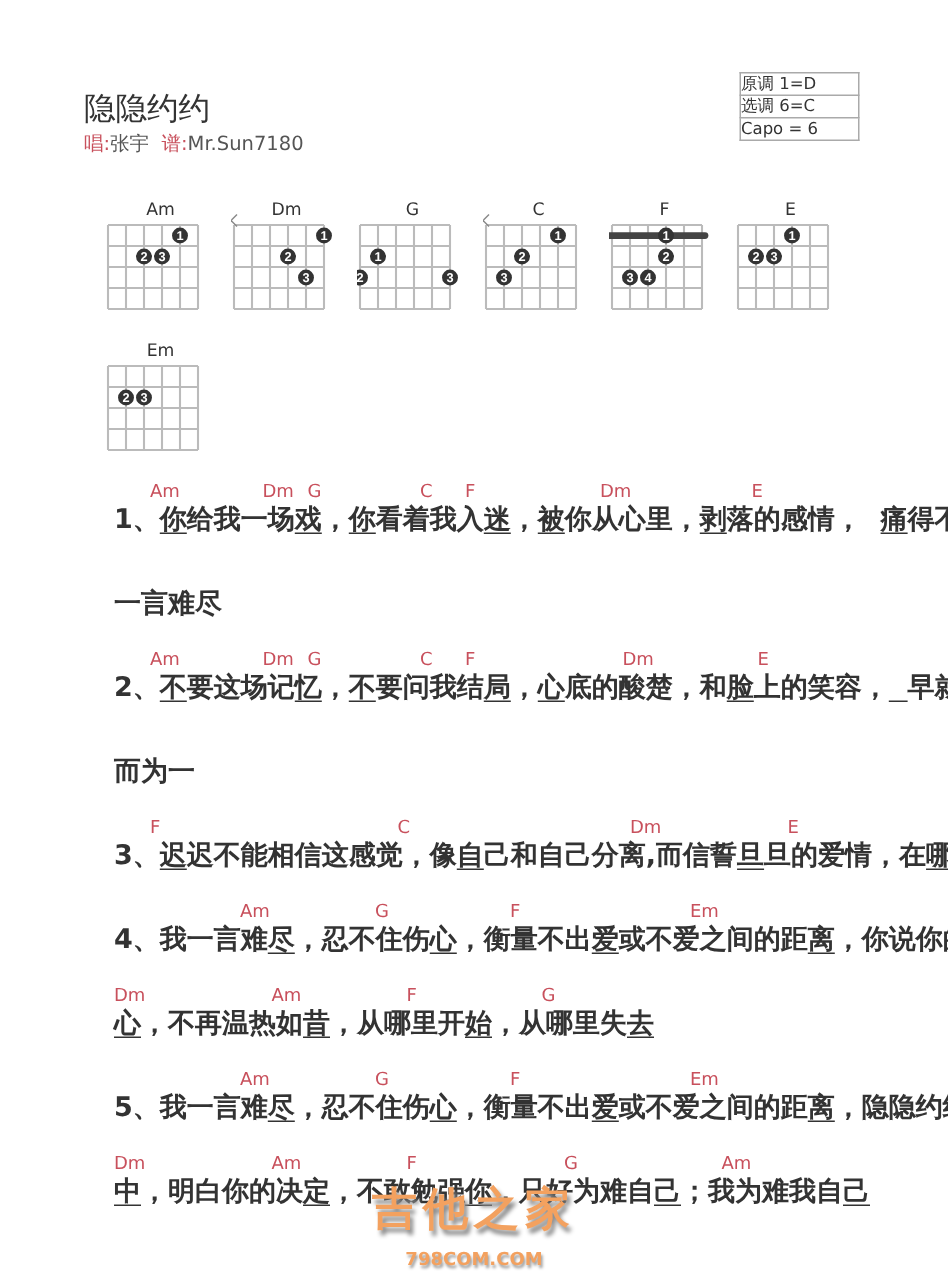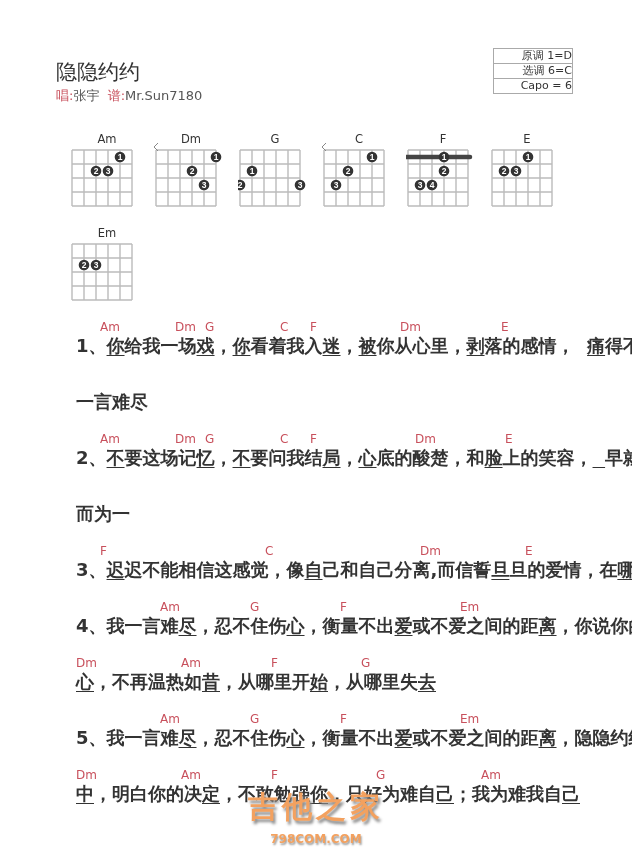--- a/index.html
+++ b/index.html
@@ -3,21 +3,21 @@
 <meta charset="utf-8">
 <style>
   html, body { margin: 0; padding: 0; background: #ffffff; }
   body { width: 632px; height: 857px; position: relative; overflow: hidden;
          font-family: "DejaVu Sans", "Liberation Sans", sans-serif; color: #333; }
   .title { position: absolute; left: 56px; top: 44px; font-size: 21px; color: #333; font-weight: normal; }
   .meta { position: absolute; left: 56px; top: 87px; font-size: 13px; color: #555; white-space: nowrap; }
   .meta .k { color: #c8505c; }
   .keybox { position: absolute; left: 493px; top: 48px; width: 80px; border-collapse: collapse;
             font-size: 11px; color: #333; }
-  .keybox td { border: 1px solid #aaa; text-align: right; height: 14px; line-height: 14px; padding: 0; }
+  .keybox td { border: 1px solid #aaa; text-align: left; height: 14px; line-height: 14px; padding: 0; }
   .chord { position: absolute; width: 80px; height: 90px; }
   .chord .name { position: absolute; left: 0; width: 74px; top: -1px; text-align: center; font-size: 11.5px; color: #333; }
   .chord svg { position: absolute; left: 0; top: 0; }
   .lyrics { position: absolute; left: 76px; }
   .line { position: absolute; left: 0; white-space: nowrap; }
   .chordrow { position: absolute; left: 0; top: 0; height: 14px; font-size: 12px; color: #c8505c; white-space: nowrap; }
   .chordrow span { position: absolute; top: 0; }
   .textrow { position: absolute; left: 0; top: 14px; font-size: 18px; color: #333; white-space: nowrap; letter-spacing: 0px; font-weight: bold; }
   .textrow u { text-decoration: underline; text-underline-offset: 3px; }
   .watermark { position: absolute; left: 248px; top: 790px; text-align: center; }

